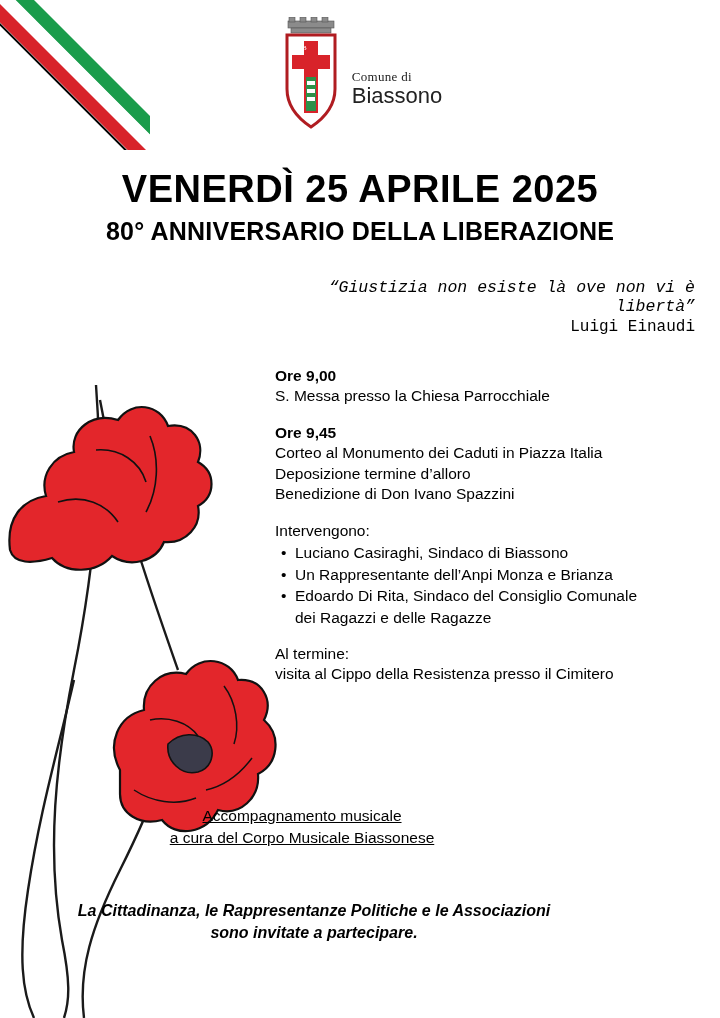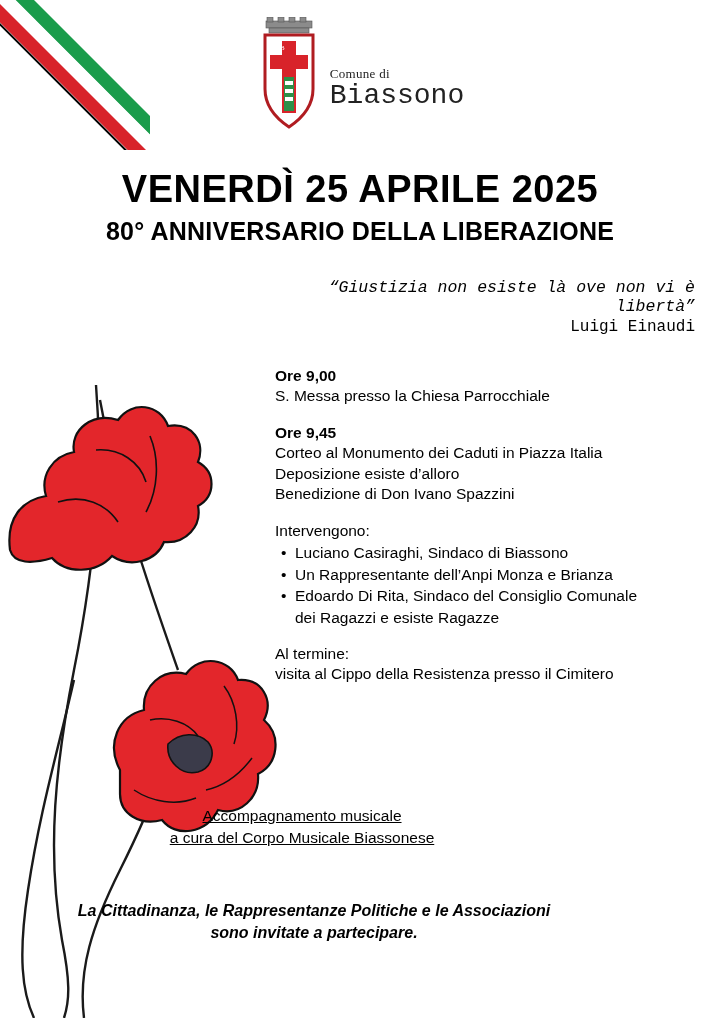--- a/index.html
+++ b/index.html
@@ -63,22 +63,22 @@
     line-height: 1.05;
     margin-top: 26px;
   }
   .comune-text .line1 {
     font-family: "Liberation Serif", serif;
     font-size: 13px;
     letter-spacing: .3px;
     color: #222;
   }
   .comune-text .line2 {
-    font-family: Liberation Mono, monospace;
-    font-size: 28px;
+    font-family: Liberation Sans, sans-serif;
+    font-size: 22px;
     color: #222;
   }
 
   
   .title-block {
     position: absolute;
     top: 168px;
     left: 0;
     width: 720px;
     text-align: center;
@@ -261,32 +261,32 @@
 </div>
 
 <div class="program">
   <div class="p-bold">Ore 9,00</div>
   <div>S. Messa presso la Chiesa Parrocchiale</div>
 
   <div class="gap"></div>
 
   <div class="p-bold">Ore 9,45</div>
   <div>Corteo al Monumento dei Caduti in Piazza Italia</div>
-  <div>Deposizione esiste d’alloro</div>
+  <div>Deposizione termine d’alloro</div>
   <div>Benedizione di Don Ivano Spazzini</div>
 
   <div class="gap"></div>
 
   <div>Intervengono:</div>
   <ul class="bullets">
     <li>Luciano Casiraghi, Sindaco di Biassono</li>
     <li>Un Rappresentante dell’Anpi Monza e Brianza</li>
     <li>Edoardo Di Rita, Sindaco del Consiglio Comunale</li>
   </ul>
-  <div class="indent">dei Ragazzi e esiste Ragazze</div>
+  <div class="indent">dei Ragazzi e delle Ragazze</div>
 
   <div class="gap"></div>
 
   <div>Al termine:</div>
   <div>visita al Cippo della Resistenza presso il Cimitero</div>
 </div>
 
 <div class="music">
   <div><span>Accompagnamento musicale</span></div>
   <div><span>a cura del Corpo Musicale Biassonese</span></div>

